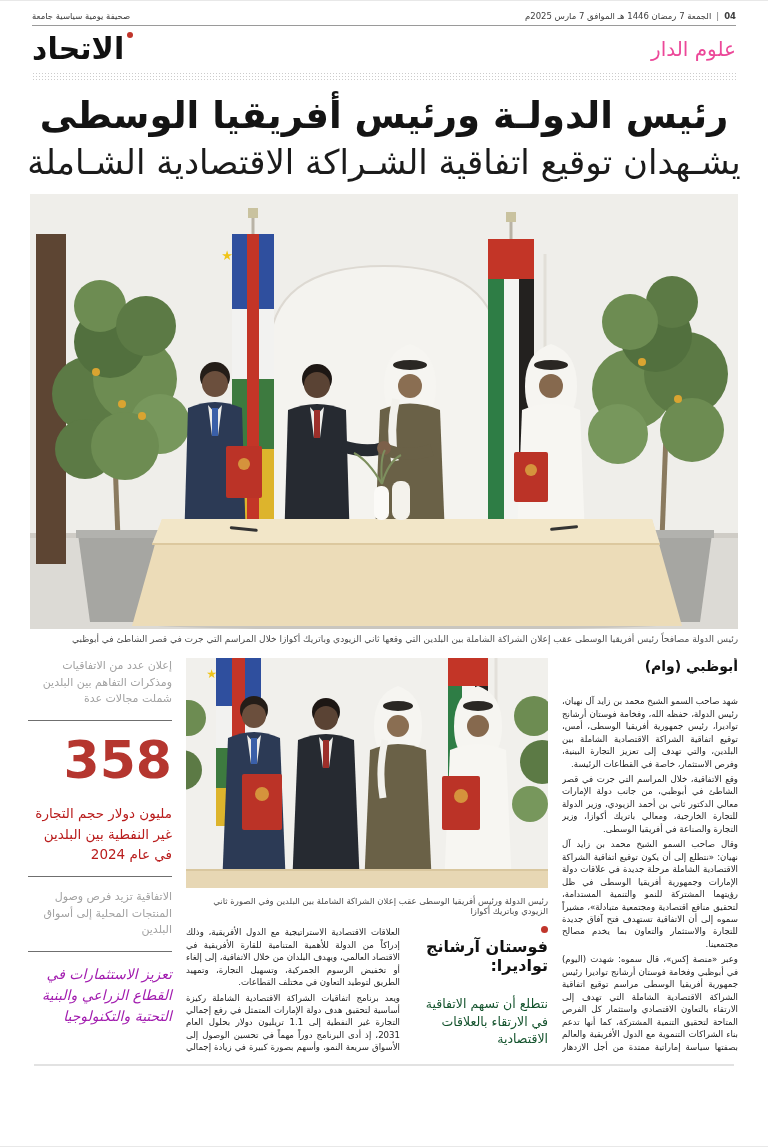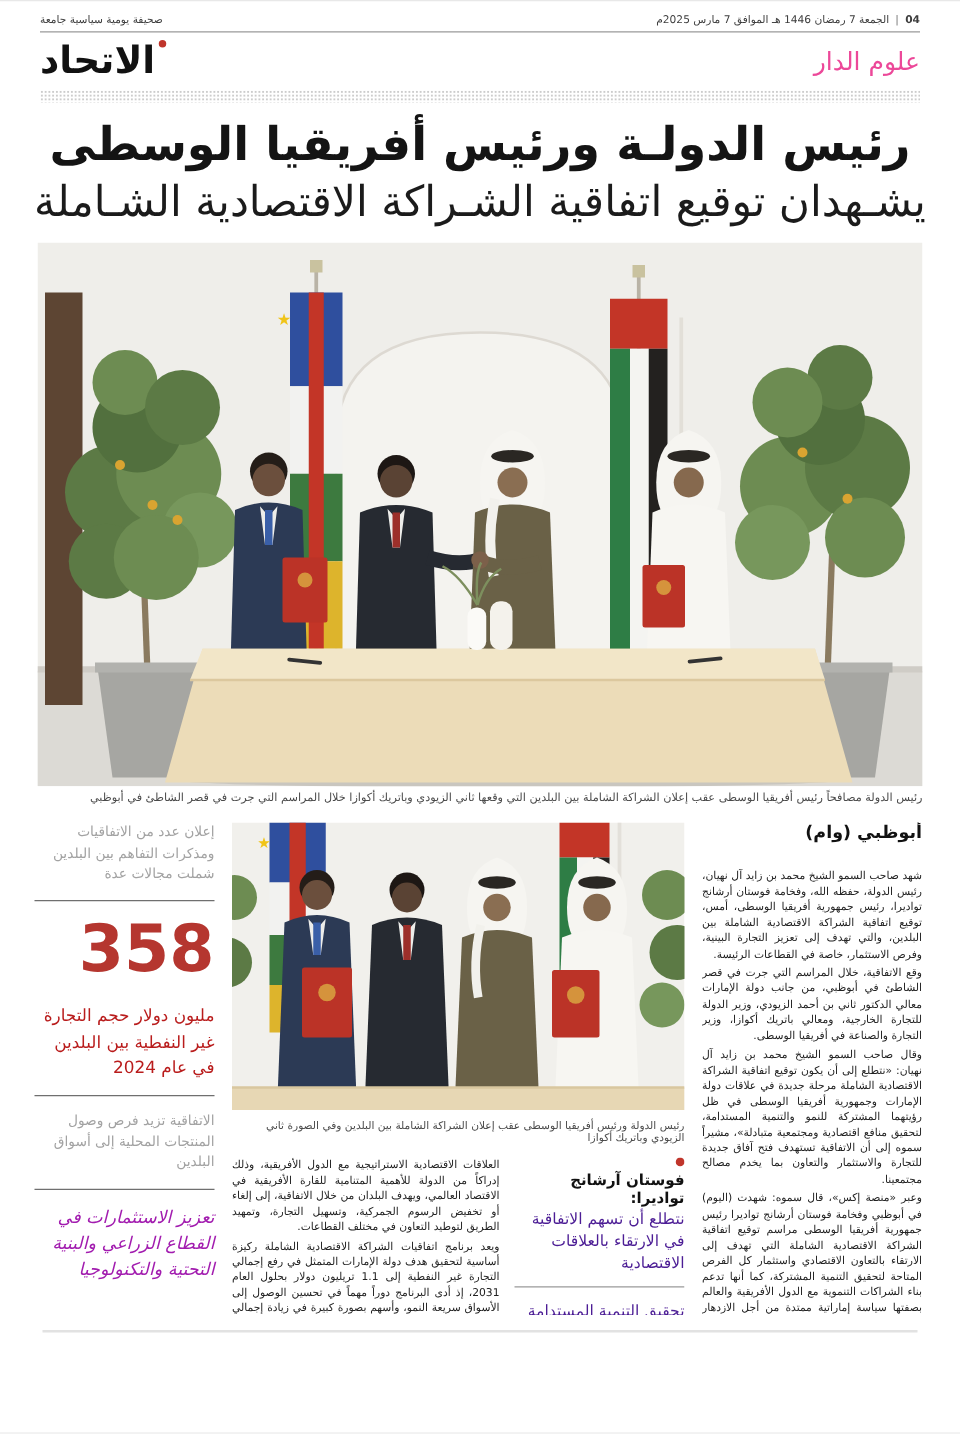--- a/index.html
+++ b/index.html
@@ -38,22 +38,22 @@
   .content { display:flex; gap:14px; padding:14px 30px 0 30px; height:408px; overflow:hidden; }
   .col-article { width:176px; flex:none; height:100%; overflow:hidden; }
   .dateline { font-size:14px; font-weight:bold; color:#111; margin-bottom:21px; }
   .col-article p, .subcol-text p { font-size:8.6px; line-height:1.45; color:#222;
       text-align:justify; margin-bottom:3px; }
   .col-middle { width:362px; flex:none; }
   .photo2-caption { font-size:8.5px; color:#4a4a4a; margin-top:4px; }
   .sub-row { display:flex; gap:12px; margin-top:10px; height:146px; overflow:hidden; }
   .subcol-quotes { width:136px; flex:none; }
   .quote-bullet { width:7px; height:7px; border-radius:50%; background:#c0352b; display:block; margin-bottom:4px; }
-  .quote-name { font-size:12px; font-weight:bold; color:#111; margin-bottom:1px; }
-  .quote-text { font-size:12.5px; color:#4c1d95; line-height:1.4; }
+  .quote-name { font-size:16px; font-weight:bold; color:#111; margin-bottom:20px; }
+  .quote-text { font-size:12.5px; color:#14532d; line-height:1.4; }
   .quote-div { border-top:1px solid #9a9a9a; margin:10px 0; }
   .subcol-text { flex:1; height:100%; overflow:hidden; }
 
   .col-side { width:144px; flex:none; text-align:right; }
   .callout-gray { font-size:11px; color:#a2a2a2; line-height:1.5; }
   .callout-dark { font-size:14px; color:#a21caf; line-height:1.5; font-weight:500;font-style:italic; }
   .side-div { border-top:1px solid #6f6f6f; margin:12px 0; }
   .stat-number { font-size:52px; font-weight:bold; color:#b5362f; line-height:1.05; }
   .stat-label { font-size:13.5px; color:#b91c1c; line-height:1.5; font-weight:500; margin-top:16px; }
 

